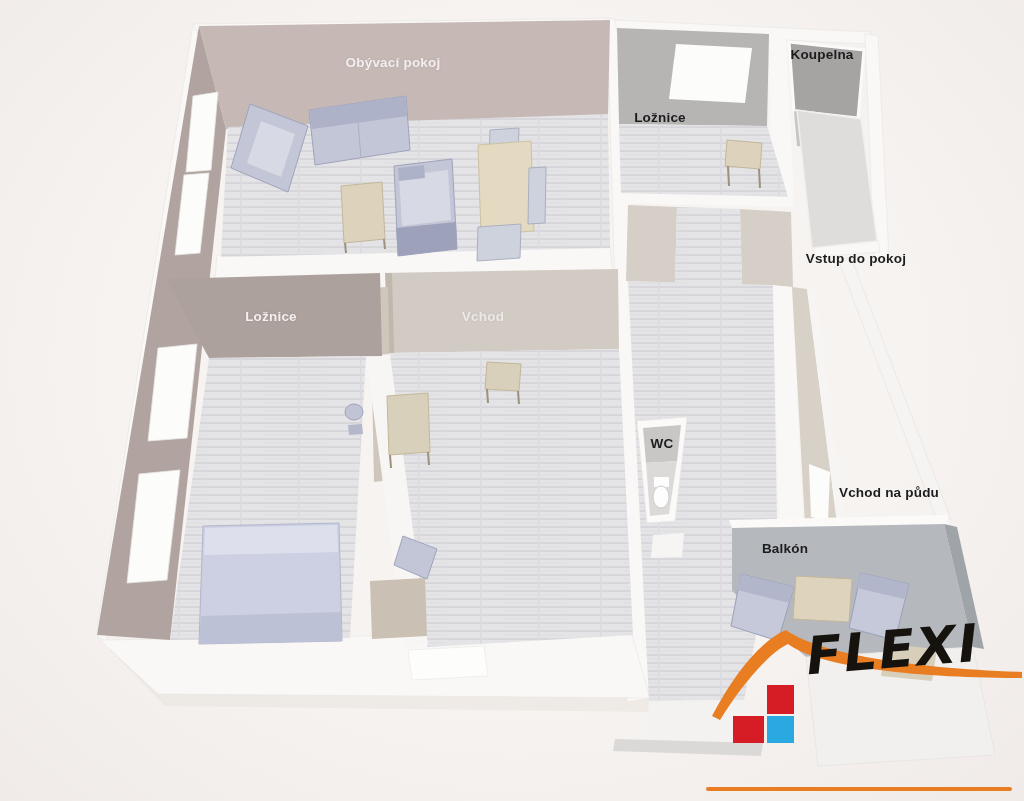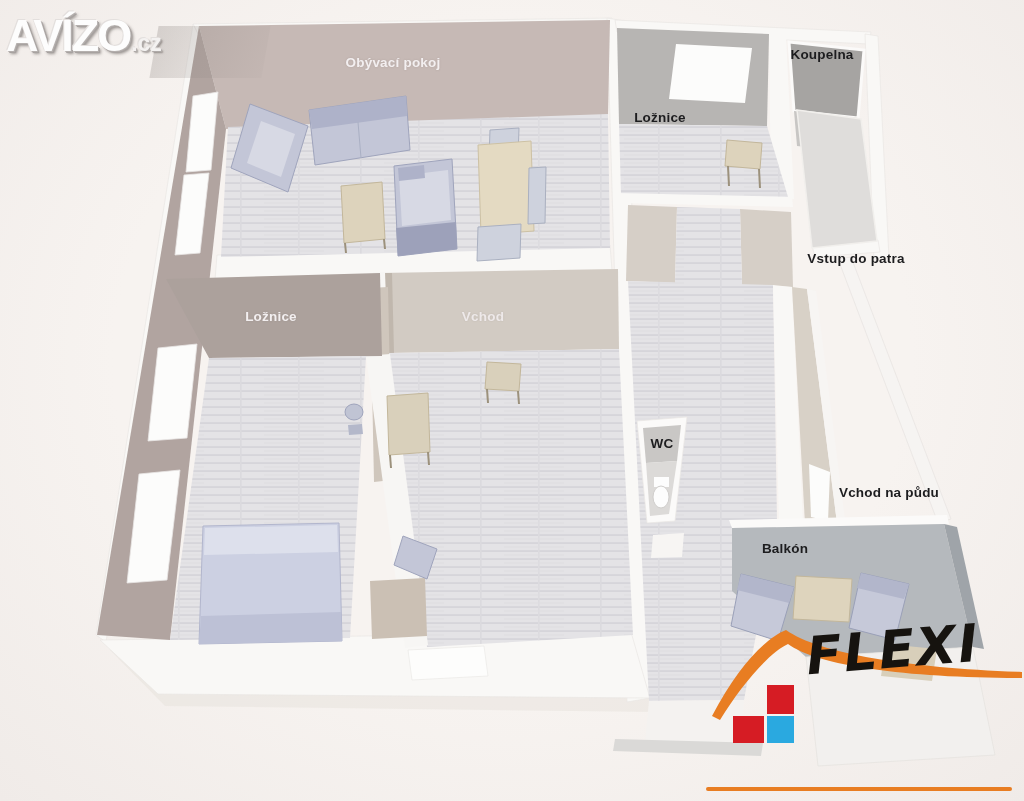--- a/index.html
+++ b/index.html
@@ -213,33 +213,27 @@
       <polygon points="796,576 852,579 849,622 793,619" fill="#ded4bd" stroke="#c3b79b" stroke-width="1"></polygon>
       <polygon points="886,644 937,649 932,681 881,676" fill="#d8cfba"></polygon>
     </g>
 
     <polygon points="408,650 484,646 488,676 412,680" fill="#fdfdfc" stroke="#ecebe9" stroke-width="0.8"></polygon>
   </svg>
 
   <div class="room-label light" style="left:393px;top:62px">Obývací pokoj</div>
   <div class="room-label dark" style="left:660px;top:117px">Ložnice</div>
   <div class="room-label dark" style="left:822px;top:54px">Koupelna</div>
-  <div class="room-label dark" style="left:856px;top:258px">Vstup do patra</div>
+  <div class="room-label dark" style="left:856px;top:258px">Vstup do pokoj</div>
   <div class="room-label light" style="left:271px;top:316px">Ložnice</div>
   <div class="room-label light" style="left:483px;top:316px;opacity:.85">Vchod</div>
   <div class="room-label dark" style="left:662px;top:443px">WC</div>
   <div class="room-label dark" style="left:889px;top:492px">Vchod na půdu</div>
   <div class="room-label dark" style="left:785px;top:548px">Balkón</div>
 
-  <div class="avizo">
-    <div class="avizo-wedge"></div>
-    <div class="avizo-text">
-      <span class="avizo-main">AVÍZO</span><span class="avizo-tld">.cz</span>
-    </div>
-  </div>
 
   <div class="flexi">
     <svg width="334" height="191" viewBox="0 0 334 191">
       <path d="M 22,106 C 48,56 76,28 96,20 C 130,44 220,58 332,62 L 332,68 C 218,68 128,56 98,34 C 80,42 52,74 30,110 Z" fill="#e87d22"></path>
       <rect x="77" y="75" width="27" height="29" fill="#d61c24"></rect>
       <rect x="43" y="106" width="31" height="27" fill="#d61c24"></rect>
       <rect x="77" y="106" width="27" height="27" fill="#2aa9e0"></rect>
     </svg>
     <div class="flexi-word">FLEXI</div>
     <div class="flexi-underline"></div>

